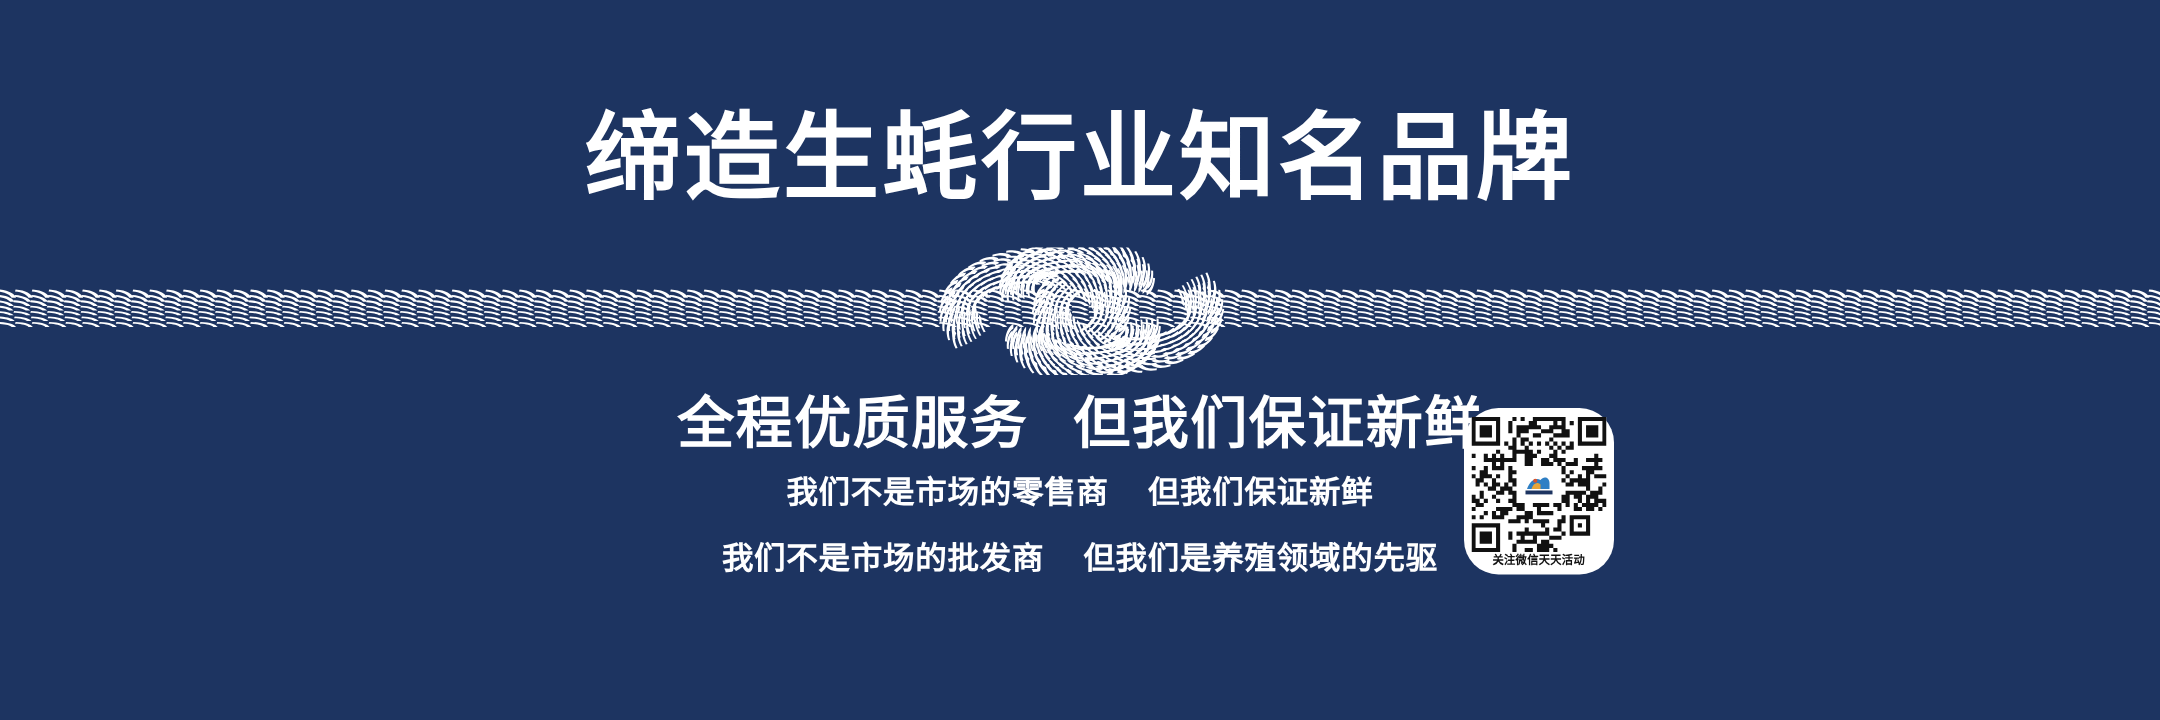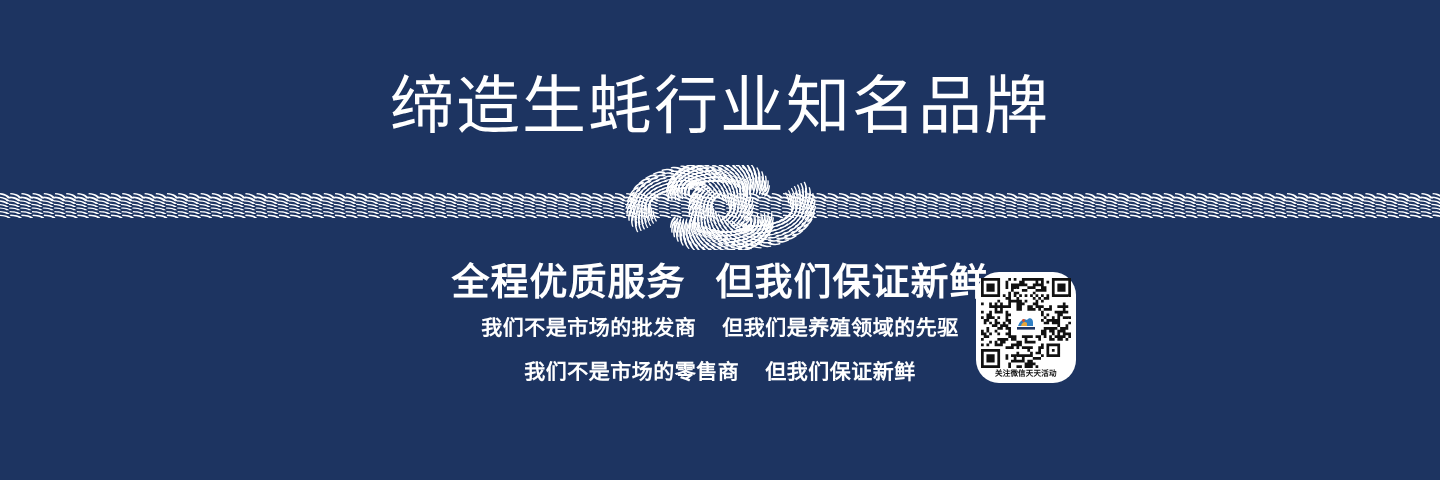--- a/index.html
+++ b/index.html
@@ -24,21 +24,21 @@
   
   .headline {
     position: absolute;
     left: 0;
     top: 70px;
     width: 1440px;
     text-align: center;
     color: #ffffff;
     font-size: 64px;
     line-height: 72px;
-    font-weight: 400;
+    font-weight: 700;
     letter-spacing: 2px;
     white-space: nowrap;
   }
 
   
   .rope-divider {
     position: absolute;
     left: 0;
     top: 165px;
     width: 1440px;
@@ -410,24 +410,24 @@
           </g>
         </g>
       </svg>
   </div>
 
   <div class="copy-block">
     <div class="subhead">
       <span>全程优质服务</span><span class="gap"></span><span>但我们保证新鲜</span>
     </div>
     <div class="tagline">
-      <span>我们不是市场的批发商</span><span class="gap"></span><span>但我们是养殖领域的先驱</span>
+      <span>我们不是市场的零售商</span><span class="gap"></span><span>但我们保证新鲜</span>
     </div>
     <div class="tagline">
-      <span>我们不是市场的零售商</span><span class="gap"></span><span>但我们保证新鲜</span>
+      <span>我们不是市场的批发商</span><span class="gap"></span><span>但我们是养殖领域的先驱</span>
     </div>
   </div>
 
   <div class="qr-card">
     <div class="qr-code">
       <svg width="90" height="90" viewBox="0 0 33 33" xmlns="http://www.w3.org/2000/svg">
         <rect width="33" height="33" fill="#ffffff"></rect>
         <g id="qrModules" fill="#111111">
             <path d="M0 0h1v1h-1zM1 0h1v1h-1zM2 0h1v1h-1zM3 0h1v1h-1zM4 0h1v1h-1zM5 0h1v1h-1zM6 0h1v1h-1zM10 0h1v1h-1zM12 0h1v1h-1zM15 0h1v1h-1zM16 0h1v1h-1zM17 0h1v1h-1zM18 0h1v1h-1zM19 0h1v1h-1zM20 0h1v1h-1zM21 0h1v1h-1zM22 0h1v1h-1zM26 0h1v1h-1zM27 0h1v1h-1zM28 0h1v1h-1zM29 0h1v1h-1zM30 0h1v1h-1zM31 0h1v1h-1zM32 0h1v1h-1zM0 1h1v1h-1zM6 1h1v1h-1zM9 1h1v1h-1zM14 1h1v1h-1zM15 1h1v1h-1zM20 1h1v1h-1zM22 1h1v1h-1zM24 1h1v1h-1zM26 1h1v1h-1zM32 1h1v1h-1zM0 2h1v1h-1zM2 2h1v1h-1zM3 2h1v1h-1zM4 2h1v1h-1zM6 2h1v1h-1zM9 2h1v1h-1zM11 2h1v1h-1zM12 2h1v1h-1zM13 2h1v1h-1zM14 2h1v1h-1zM15 2h1v1h-1zM16 2h1v1h-1zM19 2h1v1h-1zM20 2h1v1h-1zM21 2h1v1h-1zM22 2h1v1h-1zM26 2h1v1h-1zM28 2h1v1h-1zM29 2h1v1h-1zM30 2h1v1h-1zM32 2h1v1h-1zM0 3h1v1h-1zM2 3h1v1h-1zM3 3h1v1h-1zM4 3h1v1h-1zM6 3h1v1h-1zM9 3h1v1h-1zM11 3h1v1h-1zM12 3h1v1h-1zM13 3h1v1h-1zM17 3h1v1h-1zM18 3h1v1h-1zM19 3h1v1h-1zM22 3h1v1h-1zM23 3h1v1h-1zM26 3h1v1h-1zM28 3h1v1h-1zM29 3h1v1h-1zM30 3h1v1h-1zM32 3h1v1h-1zM0 4h1v1h-1zM2 4h1v1h-1zM3 4h1v1h-1zM4 4h1v1h-1zM6 4h1v1h-1zM11 4h1v1h-1zM15 4h1v1h-1zM16 4h1v1h-1zM20 4h1v1h-1zM21 4h1v1h-1zM22 4h1v1h-1zM23 4h1v1h-1zM26 4h1v1h-1zM28 4h1v1h-1zM29 4h1v1h-1zM30 4h1v1h-1zM32 4h1v1h-1zM0 5h1v1h-1zM6 5h1v1h-1zM10 5h1v1h-1zM12 5h1v1h-1zM13 5h1v1h-1zM19 5h1v1h-1zM26 5h1v1h-1zM32 5h1v1h-1zM0 6h1v1h-1zM1 6h1v1h-1zM2 6h1v1h-1zM3 6h1v1h-1zM4 6h1v1h-1zM5 6h1v1h-1zM6 6h1v1h-1zM8 6h1v1h-1zM10 6h1v1h-1zM12 6h1v1h-1zM14 6h1v1h-1zM16 6h1v1h-1zM18 6h1v1h-1zM20 6h1v1h-1zM22 6h1v1h-1zM24 6h1v1h-1zM26 6h1v1h-1zM27 6h1v1h-1zM28 6h1v1h-1zM29 6h1v1h-1zM30 6h1v1h-1zM31 6h1v1h-1zM32 6h1v1h-1zM9 7h1v1h-1zM10 7h1v1h-1zM13 7h1v1h-1zM19 7h1v1h-1zM21 7h1v1h-1zM23 7h1v1h-1zM24 7h1v1h-1zM6 8h1v1h-1zM10 8h1v1h-1zM11 8h1v1h-1zM12 8h1v1h-1zM13 8h1v1h-1zM14 8h1v1h-1zM16 8h1v1h-1zM20 8h1v1h-1zM22 8h1v1h-1zM0 9h1v1h-1zM3 9h1v1h-1zM5 9h1v1h-1zM7 9h1v1h-1zM10 9h1v1h-1zM13 9h1v1h-1zM14 9h1v1h-1zM15 9h1v1h-1zM19 9h1v1h-1zM20 9h1v1h-1zM30 9h1v1h-1zM3 10h1v1h-1zM4 10h1v1h-1zM5 10h1v1h-1zM6 10h1v1h-1zM7 10h1v1h-1zM8 10h1v1h-1zM9 10h1v1h-1zM10 10h1v1h-1zM13 10h1v1h-1zM14 10h1v1h-1zM17 10h1v1h-1zM18 10h1v1h-1zM20 10h1v1h-1zM21 10h1v1h-1zM22 10h1v1h-1zM25 10h1v1h-1zM28 10h1v1h-1zM29 10h1v1h-1zM30 10h1v1h-1zM31 10h1v1h-1zM5 11h1v1h-1zM7 11h1v1h-1zM13 11h1v1h-1zM14 11h1v1h-1zM17 11h1v1h-1zM18 11h1v1h-1zM19 11h1v1h-1zM21 11h1v1h-1zM23 11h1v1h-1zM24 11h1v1h-1zM25 11h1v1h-1zM30 11h1v1h-1zM0 12h1v1h-1zM3 12h1v1h-1zM5 12h1v1h-1zM6 12h1v1h-1zM7 12h1v1h-1zM9 12h1v1h-1zM22 12h1v1h-1zM27 12h1v1h-1zM28 12h1v1h-1zM29 12h1v1h-1zM30 12h1v1h-1zM31 12h1v1h-1zM2 13h1v1h-1zM3 13h1v1h-1zM9 13h1v1h-1zM10 13h1v1h-1zM22 13h1v1h-1zM24 13h1v1h-1zM28 13h1v1h-1zM29 13h1v1h-1zM0 14h1v1h-1zM2 14h1v1h-1zM3 14h1v1h-1zM4 14h1v1h-1zM6 14h1v1h-1zM9 14h1v1h-1zM23 14h1v1h-1zM26 14h1v1h-1zM28 14h1v1h-1zM30 14h1v1h-1zM31 14h1v1h-1zM32 14h1v1h-1zM1 15h1v1h-1zM2 15h1v1h-1zM5 15h1v1h-1zM9 15h1v1h-1zM10 15h1v1h-1zM22 15h1v1h-1zM24 15h1v1h-1zM25 15h1v1h-1zM26 15h1v1h-1zM27 15h1v1h-1zM28 15h1v1h-1zM1 16h1v1h-1zM3 16h1v1h-1zM5 16h1v1h-1zM6 16h1v1h-1zM8 16h1v1h-1zM10 16h1v1h-1zM23 16h1v1h-1zM24 16h1v1h-1zM26 16h1v1h-1zM27 16h1v1h-1zM28 16h1v1h-1zM32 16h1v1h-1zM4 17h1v1h-1zM5 17h1v1h-1zM7 17h1v1h-1zM8 17h1v1h-1zM9 17h1v1h-1zM28 17h1v1h-1zM31 17h1v1h-1zM2 18h1v1h-1zM6 18h1v1h-1zM7 18h1v1h-1zM9 18h1v1h-1zM10 18h1v1h-1zM23 18h1v1h-1zM24 18h1v1h-1zM25 18h1v1h-1zM26 18h1v1h-1zM27 18h1v1h-1zM29 18h1v1h-1zM30 18h1v1h-1zM31 18h1v1h-1zM0 19h1v1h-1zM2 19h1v1h-1zM5 19h1v1h-1zM10 19h1v1h-1zM22 19h1v1h-1zM23 19h1v1h-1zM25 19h1v1h-1zM26 19h1v1h-1zM28 19h1v1h-1zM29 19h1v1h-1zM30 19h1v1h-1zM0 20h1v1h-1zM1 20h1v1h-1zM3 20h1v1h-1zM6 20h1v1h-1zM9 20h1v1h-1zM10 20h1v1h-1zM22 20h1v1h-1zM23 20h1v1h-1zM26 20h1v1h-1zM28 20h1v1h-1zM30 20h1v1h-1zM31 20h1v1h-1zM32 20h1v1h-1zM1 21h1v1h-1zM2 21h1v1h-1zM10 21h1v1h-1zM11 21h1v1h-1zM12 21h1v1h-1zM15 21h1v1h-1zM16 21h1v1h-1zM17 21h1v1h-1zM18 21h1v1h-1zM20 21h1v1h-1zM21 21h1v1h-1zM23 21h1v1h-1zM25 21h1v1h-1zM27 21h1v1h-1zM28 21h1v1h-1zM29 21h1v1h-1zM30 21h1v1h-1zM32 21h1v1h-1zM0 22h1v1h-1zM6 22h1v1h-1zM7 22h1v1h-1zM8 22h1v1h-1zM9 22h1v1h-1zM11 22h1v1h-1zM12 22h1v1h-1zM16 22h1v1h-1zM21 22h1v1h-1zM25 22h1v1h-1zM26 22h1v1h-1zM28 22h1v1h-1zM29 22h1v1h-1zM31 22h1v1h-1zM3 23h1v1h-1zM5 23h1v1h-1zM7 23h1v1h-1zM8 23h1v1h-1zM13 23h1v1h-1zM14 23h1v1h-1zM16 23h1v1h-1zM17 23h1v1h-1zM18 23h1v1h-1zM19 23h1v1h-1zM0 24h1v1h-1zM2 24h1v1h-1zM5 24h1v1h-1zM6 24h1v1h-1zM7 24h1v1h-1zM11 24h1v1h-1zM12 24h1v1h-1zM13 24h1v1h-1zM14 24h1v1h-1zM22 24h1v1h-1zM24 24h1v1h-1zM25 24h1v1h-1zM26 24h1v1h-1zM27 24h1v1h-1zM28 24h1v1h-1zM9 25h1v1h-1zM10 25h1v1h-1zM11 25h1v1h-1zM13 25h1v1h-1zM15 25h1v1h-1zM16 25h1v1h-1zM17 25h1v1h-1zM18 25h1v1h-1zM21 25h1v1h-1zM22 25h1v1h-1zM24 25h1v1h-1zM28 25h1v1h-1zM0 26h1v1h-1zM1 26h1v1h-1zM2 26h1v1h-1zM3 26h1v1h-1zM4 26h1v1h-1zM5 26h1v1h-1zM6 26h1v1h-1zM17 26h1v1h-1zM21 26h1v1h-1zM24 26h1v1h-1zM26 26h1v1h-1zM28 26h1v1h-1zM0 27h1v1h-1zM6 27h1v1h-1zM13 27h1v1h-1zM18 27h1v1h-1zM20 27h1v1h-1zM21 27h1v1h-1zM24 27h1v1h-1zM28 27h1v1h-1zM0 28h1v1h-1zM2 28h1v1h-1zM3 28h1v1h-1zM4 28h1v1h-1zM6 28h1v1h-1zM9 28h1v1h-1zM11 28h1v1h-1zM12 28h1v1h-1zM13 28h1v1h-1zM14 28h1v1h-1zM15 28h1v1h-1zM16 28h1v1h-1zM17 28h1v1h-1zM18 28h1v1h-1zM22 28h1v1h-1zM24 28h1v1h-1zM25 28h1v1h-1zM26 28h1v1h-1zM27 28h1v1h-1zM28 28h1v1h-1zM0 29h1v1h-1zM2 29h1v1h-1zM3 29h1v1h-1zM4 29h1v1h-1zM6 29h1v1h-1zM9 29h1v1h-1zM12 29h1v1h-1zM15 29h1v1h-1zM19 29h1v1h-1zM20 29h1v1h-1zM21 29h1v1h-1zM0 30h1v1h-1zM2 30h1v1h-1zM3 30h1v1h-1zM4 30h1v1h-1zM6 30h1v1h-1zM11 30h1v1h-1zM12 30h1v1h-1zM13 30h1v1h-1zM14 30h1v1h-1zM15 30h1v1h-1zM17 30h1v1h-1zM18 30h1v1h-1zM0 31h1v1h-1zM6 31h1v1h-1zM10 31h1v1h-1zM16 31h1v1h-1zM17 31h1v1h-1zM18 31h1v1h-1zM19 31h1v1h-1zM0 32h1v1h-1zM1 32h1v1h-1zM2 32h1v1h-1zM3 32h1v1h-1zM4 32h1v1h-1zM5 32h1v1h-1zM6 32h1v1h-1zM10 32h1v1h-1zM13 32h1v1h-1zM14 32h1v1h-1zM16 32h1v1h-1zM17 32h1v1h-1zM18 32h1v1h-1zM20 32h1v1h-1z" fill="#111111"></path>
           </g>

